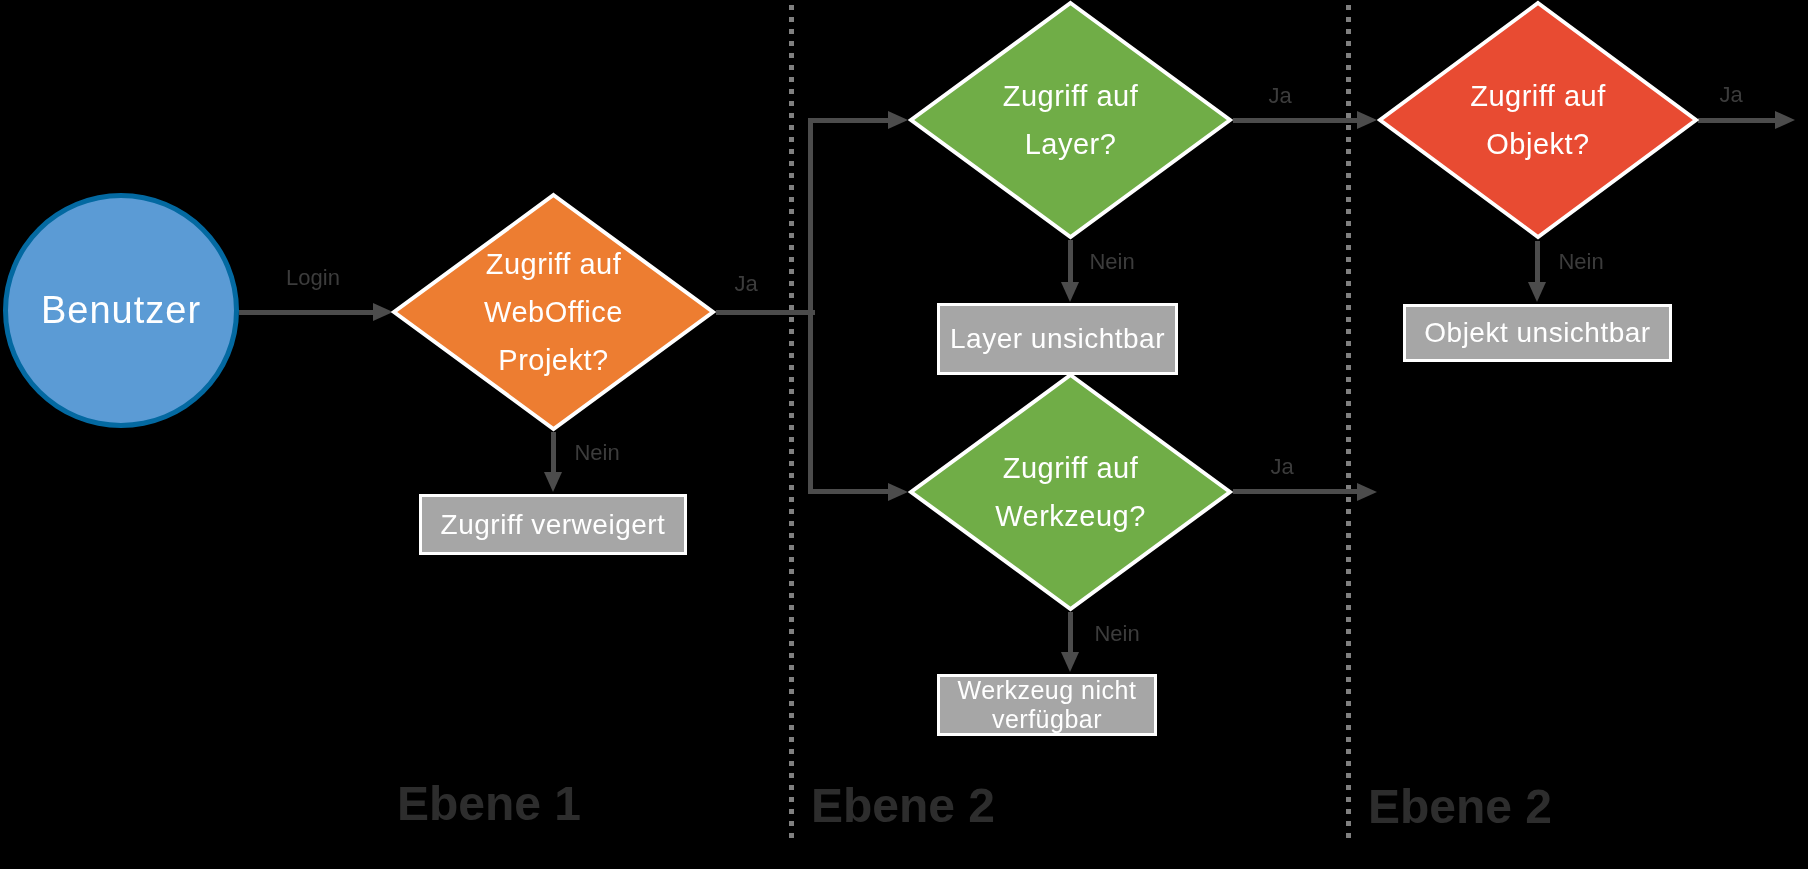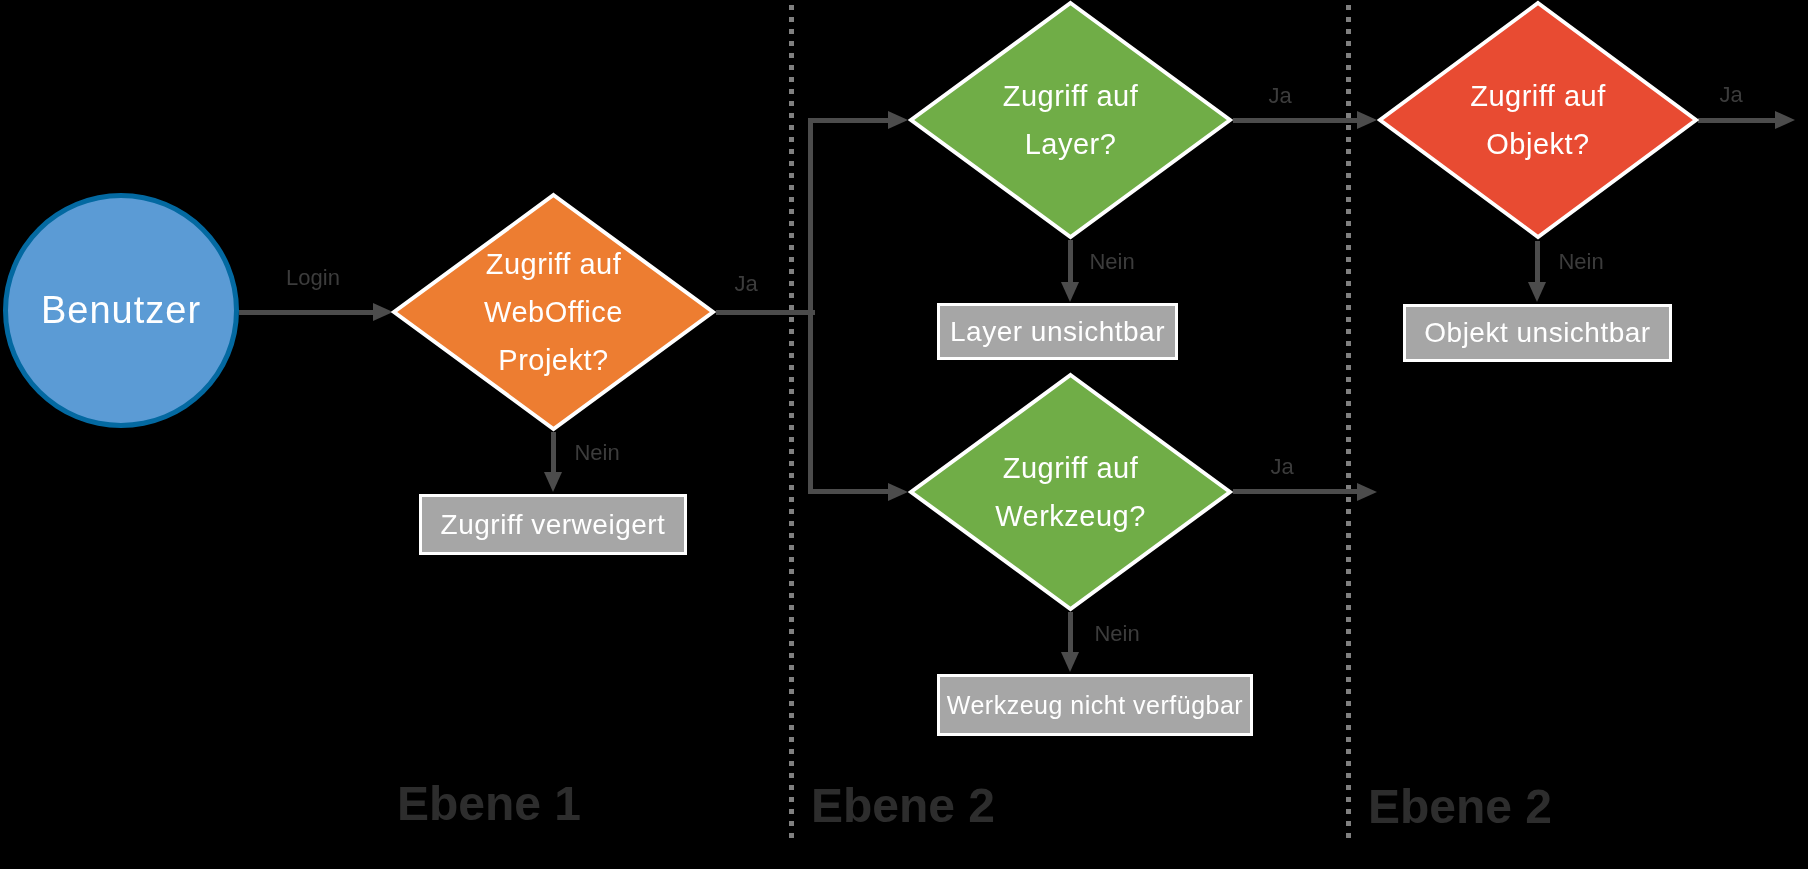--- a/index.html
+++ b/index.html
@@ -145,17 +145,17 @@
 
   <div class="diamond d-tool" style="left:908px;top:372px;width:325px;height:240px;">
     <svg viewBox="0 0 325 240" preserveAspectRatio="none">
       <polygon points="162.5,3 322,120 162.5,237 3,120" fill="currentColor" stroke="#fff" stroke-width="4"></polygon>
     </svg>
     <div class="diamond-label">Zugriff auf
 Werkzeug?</div>
   </div>
 
   <div class="dbox" style="left:419px;top:494px;width:268px;height:61px;">Zugriff verweigert</div>
-  <div class="dbox" style="left:937px;top:303px;width:241px;height:57px;">Layer unsichtbar</div>
+  <div class="dbox" style="left:937px;top:303px;width:241px;height:72px;">Layer unsichtbar</div>
   <div class="dbox" style="left:1403px;top:304px;width:269px;height:58px;">Objekt unsichtbar</div>
-  <div class="dbox" style="left:937px;top:674px;width:316px;height:62px;font-size:25px;">Werkzeug nicht verfügbar</div>
+  <div class="dbox" style="left:937px;top:674px;width:220px;height:62px;font-size:25px;">Werkzeug nicht verfügbar</div>
 
 </div>
 
 </body></html>

